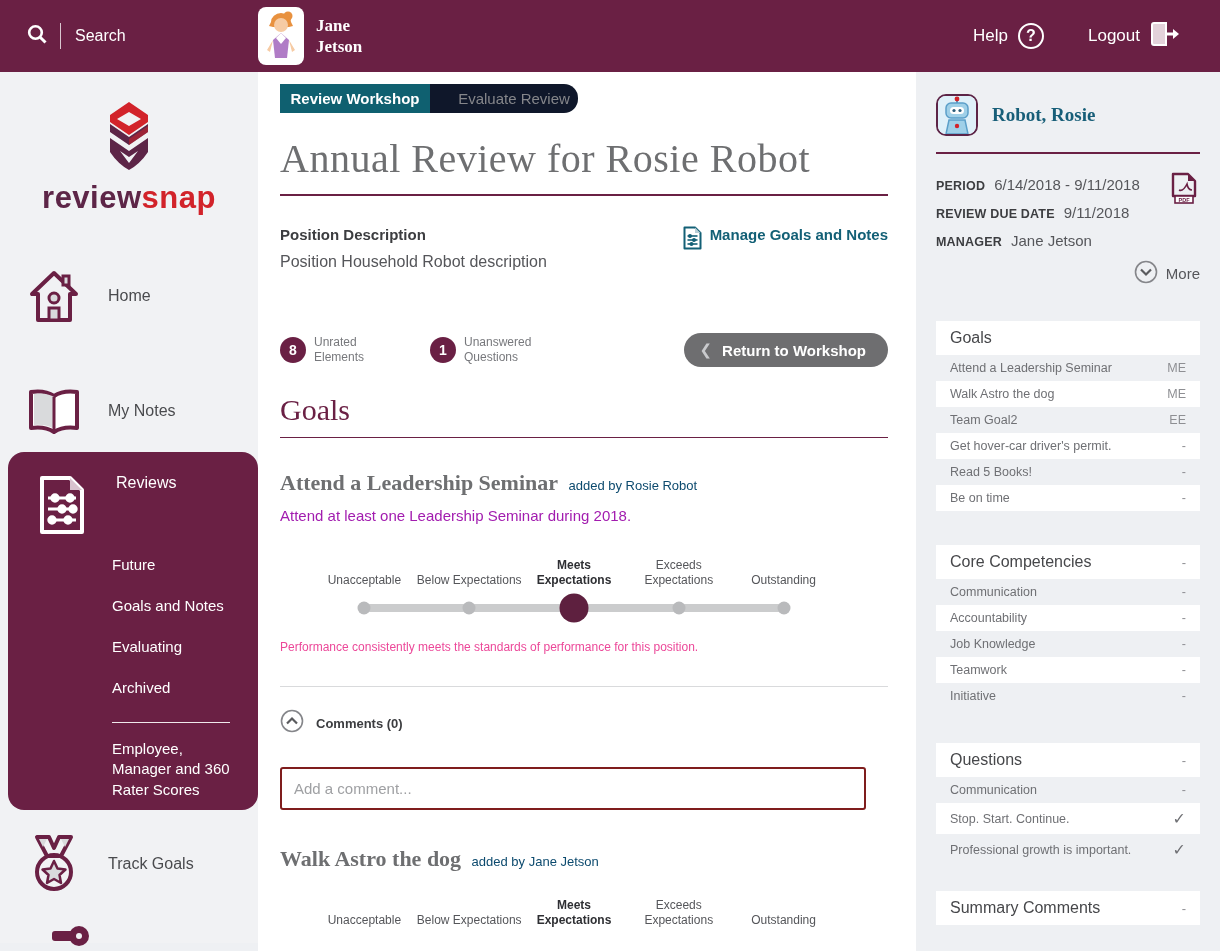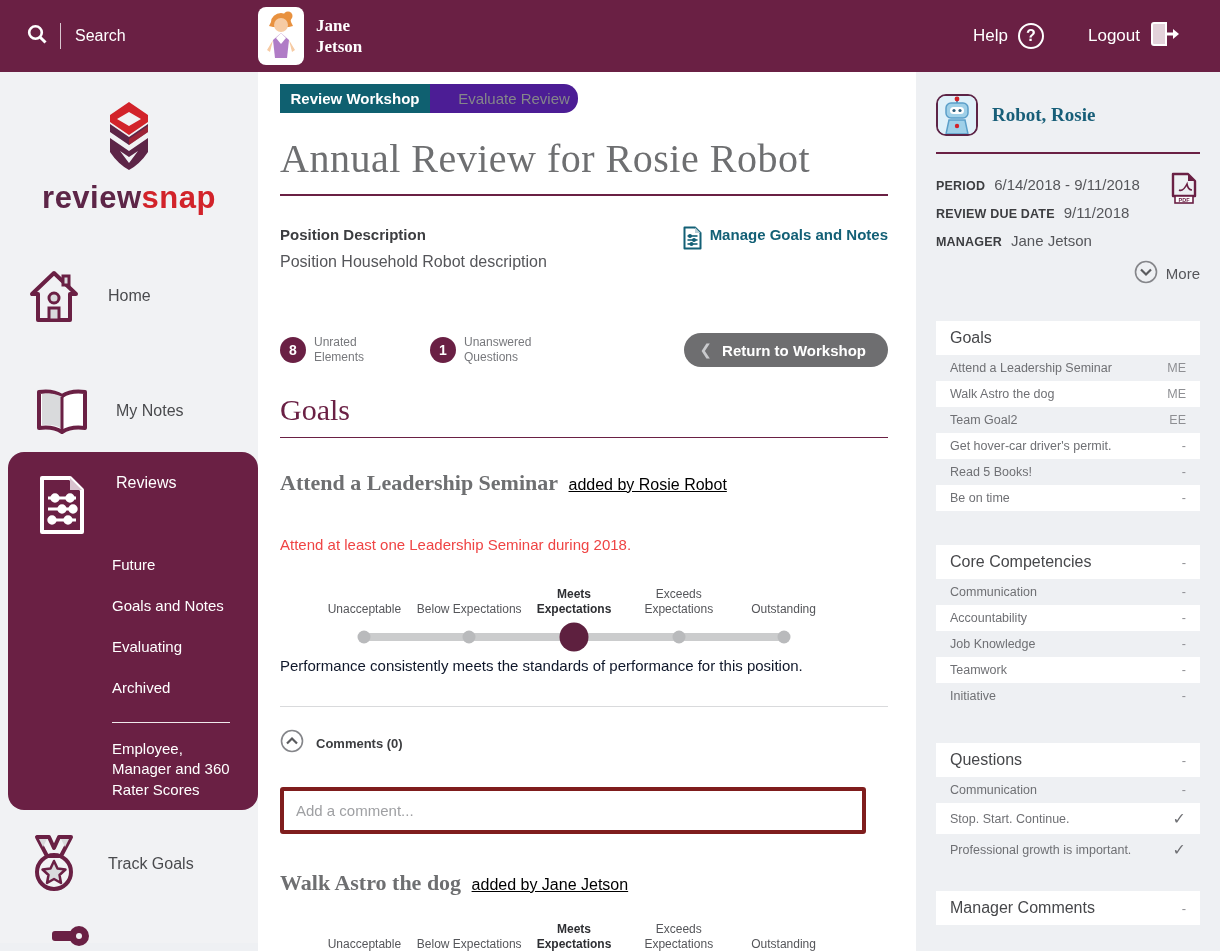--- a/index.html
+++ b/index.html
@@ -34,21 +34,21 @@
     background:#f1f2f4; z-index:20;
   }
   .brand { text-align:center; margin-top:30px; }
   .brand-word { font-size:31px; font-weight:bold; letter-spacing:.5px; margin-top:6px; }
   .brand-word .w1 { color:#5d2547; }
   .brand-word .w2 { color:#d2232a; }
   .nav-item { display:flex; align-items:center; margin-top:0; cursor:pointer; }
   .nav-icon { width:108px; display:flex; justify-content:center; }
   .nav-label { font-size:16px; color:#4a4b4e; }
   .nav-home { margin-top:52px; }
-  .nav-notes { margin-top:64px;padding-left:8px; }
+  .nav-notes { margin-top:64px; }
   .reviews-block {
     position:absolute; left:8px; top:380px; width:250px; height:358px;
     background:#6a2044; border-radius:16px; color:#fff;
   }
   .reviews-head { display:flex; align-items:flex-start; margin-top:22px; }
   .reviews-head .nav-label { color:#fff; }
   .reviews-sub { margin:20px 0 0 104px; }
   .reviews-sub .sub-item { font-size:15px; color:#fff; margin-bottom:24px; cursor:pointer; }
   .reviews-divider { width:118px; border-top:1px solid rgba(255,255,255,.9); margin:26px 0 16px 104px; }
   .reviews-scores { margin:0 0 0 104px; width:128px; font-size:15px; line-height:1.35; cursor:pointer; }
@@ -57,53 +57,53 @@
 
   
   .main {
     position:absolute; top:72px; left:258px; width:658px; bottom:0;
     background:#fff; z-index:10;
   }
   .main-inner { padding:12px 28px 0 22px; }
   .tabs { display:flex; }
   .tab { height:29px; display:flex; align-items:center; justify-content:center; font-size:15px; cursor:pointer; }
   .tab.active { background:#0f6070; color:#fff; font-weight:bold; width:150px; }
-  .tab.inactive { background:#4c1d95; color:#85868a; width:148px; border-radius:0 14px 14px 0;padding-left:20px; }
+  .tab.inactive { background:#0f172a; color:#85868a; width:148px; border-radius:0 14px 14px 0;padding-left:20px; }
   .page-title { font-size:40px; color:#6e6f71; margin-top:22px; letter-spacing:.5px; }
   .title-rule { border-bottom:2px solid #6a2044; margin-top:12px; }
   .pos-row { display:flex; justify-content:space-between; margin-top:30px; }
   .pos-label { font-size:15px; font-weight:bold; color:#3c3d40; }
   .pos-value { font-size:16px; color:#55565a; margin-top:10px; }
   .manage-link { display:flex; align-items:flex-start; gap:8px; color:#136076; font-weight:bold; font-size:15px; cursor:pointer; }
   .status-row { display:flex; align-items:center; margin-top:62px; }
   .badge-group { display:flex; align-items:center; }
   .badge-group + .badge-group { margin-left:42px; }
   .badge-circle { width:26px; height:26px; border-radius:50%; background:#6a2044; color:#fff; font-size:14px; font-weight:bold; display:flex; align-items:center; justify-content:center; }
   .badge-label { font-size:12px; color:#77787c; margin-left:8px; width:74px; line-height:1.25; }
   .return-btn { margin-left:auto; background:#6e6e70; color:#fff; font-weight:bold; font-size:15px; border:none; border-radius:18px; padding:8px 22px 8px 16px; display:flex; align-items:center; gap:10px; cursor:pointer; }
   .return-chevron { color:#c9cacd; font-size:15px; font-weight:normal; }
   .section-title { font-size:30px; color:#6a2044; margin-top:26px; }
   .section-rule { border-bottom:1px solid #6a2044; margin-top:10px; }
   .goal-head { margin-top:32px; }
   .goal-title { font-size:22px; font-weight:bold; color:#6e6f71; }
-  .goal-added { font-size:16px; color:#000000; margin-left:6px;text-decoration:underline; }
-  .goal-desc { font-size:15px; color:#ef4444; margin-top:40px; }
+  .goal-added { font-size:13px; color:#0c4a6e; margin-left:6px; }
+  .goal-desc { font-size:15px; color:#a21caf; margin-top:11px; }
 
   .scale { width:524px; margin:34px 0 0 32px; }
   .scale-labels { display:flex; align-items:flex-end; }
   .scale-col { flex:1; text-align:center; font-size:12px; color:#55565a; line-height:1.25; }
   .scale-col.selected { font-weight:bold; color:#2e2f33; }
   .scale-track { position:relative; height:8px; background:#cbcccd; border-radius:4px; margin:16px 52px 0 52px; }
   .scale-dot { position:absolute; top:50%; width:13px; height:13px; background:#b9babc; border-radius:50%; transform:translate(-50%,-50%); cursor:pointer; }
   .scale-dot.big { width:29px; height:29px; background:#5e203f; }
-  .rating-text { font-size:15px; color:#0f172a; margin-top:16px; }
+  .rating-text { font-size:12px; color:#ec4899; margin-top:28px; }
   .goal-divider { border-top:1px solid #d9dadc; margin-top:32px; }
   .comments-row { display:flex; align-items:center; gap:12px; margin-top:22px; cursor:pointer; }
   .comments-label { font-size:13px; font-weight:bold; color:#3c3d40; }
-  .comment-input { width:586px; margin-top:30px; border:4px solid #7f1d1d; border-radius:3px; padding:11px 12px; font-size:15px; font-family:"Liberation Sans",sans-serif; color:#55565a; }
+  .comment-input { width:586px; margin-top:30px; border:2px solid #7f1d1d; border-radius:3px; padding:11px 12px; font-size:15px; font-family:"Liberation Sans",sans-serif; color:#55565a; }
   .comment-input::placeholder { color:#9fa0a3; }
 
   
   .right-sidebar {
     position:absolute; top:72px; left:916px; width:304px; bottom:0;
     background:#eef0f3; padding:22px 20px 0 20px;
   }
   .profile-row { display:flex; align-items:center; }
   .profile-avatar { width:42px; height:42px; background:#fff; border:2px solid #5d2547; border-radius:10px; overflow:hidden; display:flex; align-items:center; justify-content:center; }
   .profile-name { margin-left:14px; font-weight:bold; font-size:19px; color:#175e78; }
@@ -499,18 +499,18 @@
         <span class="row-value check">✓</span>
       </div>
     <div class="panel-row">
         <span>Professional growth is important.</span>
         <span class="row-value check">✓</span>
       </div>
   </div>
 
   <div class="panel" style="margin-top:26px;">
     <div class="panel-header">
-      <span>Manager Comments</span>
+      <span>Summary Comments</span>
       <span class="row-value">-</span>
     </div>
   </div>
 
 </div>
 
 </body></html>

